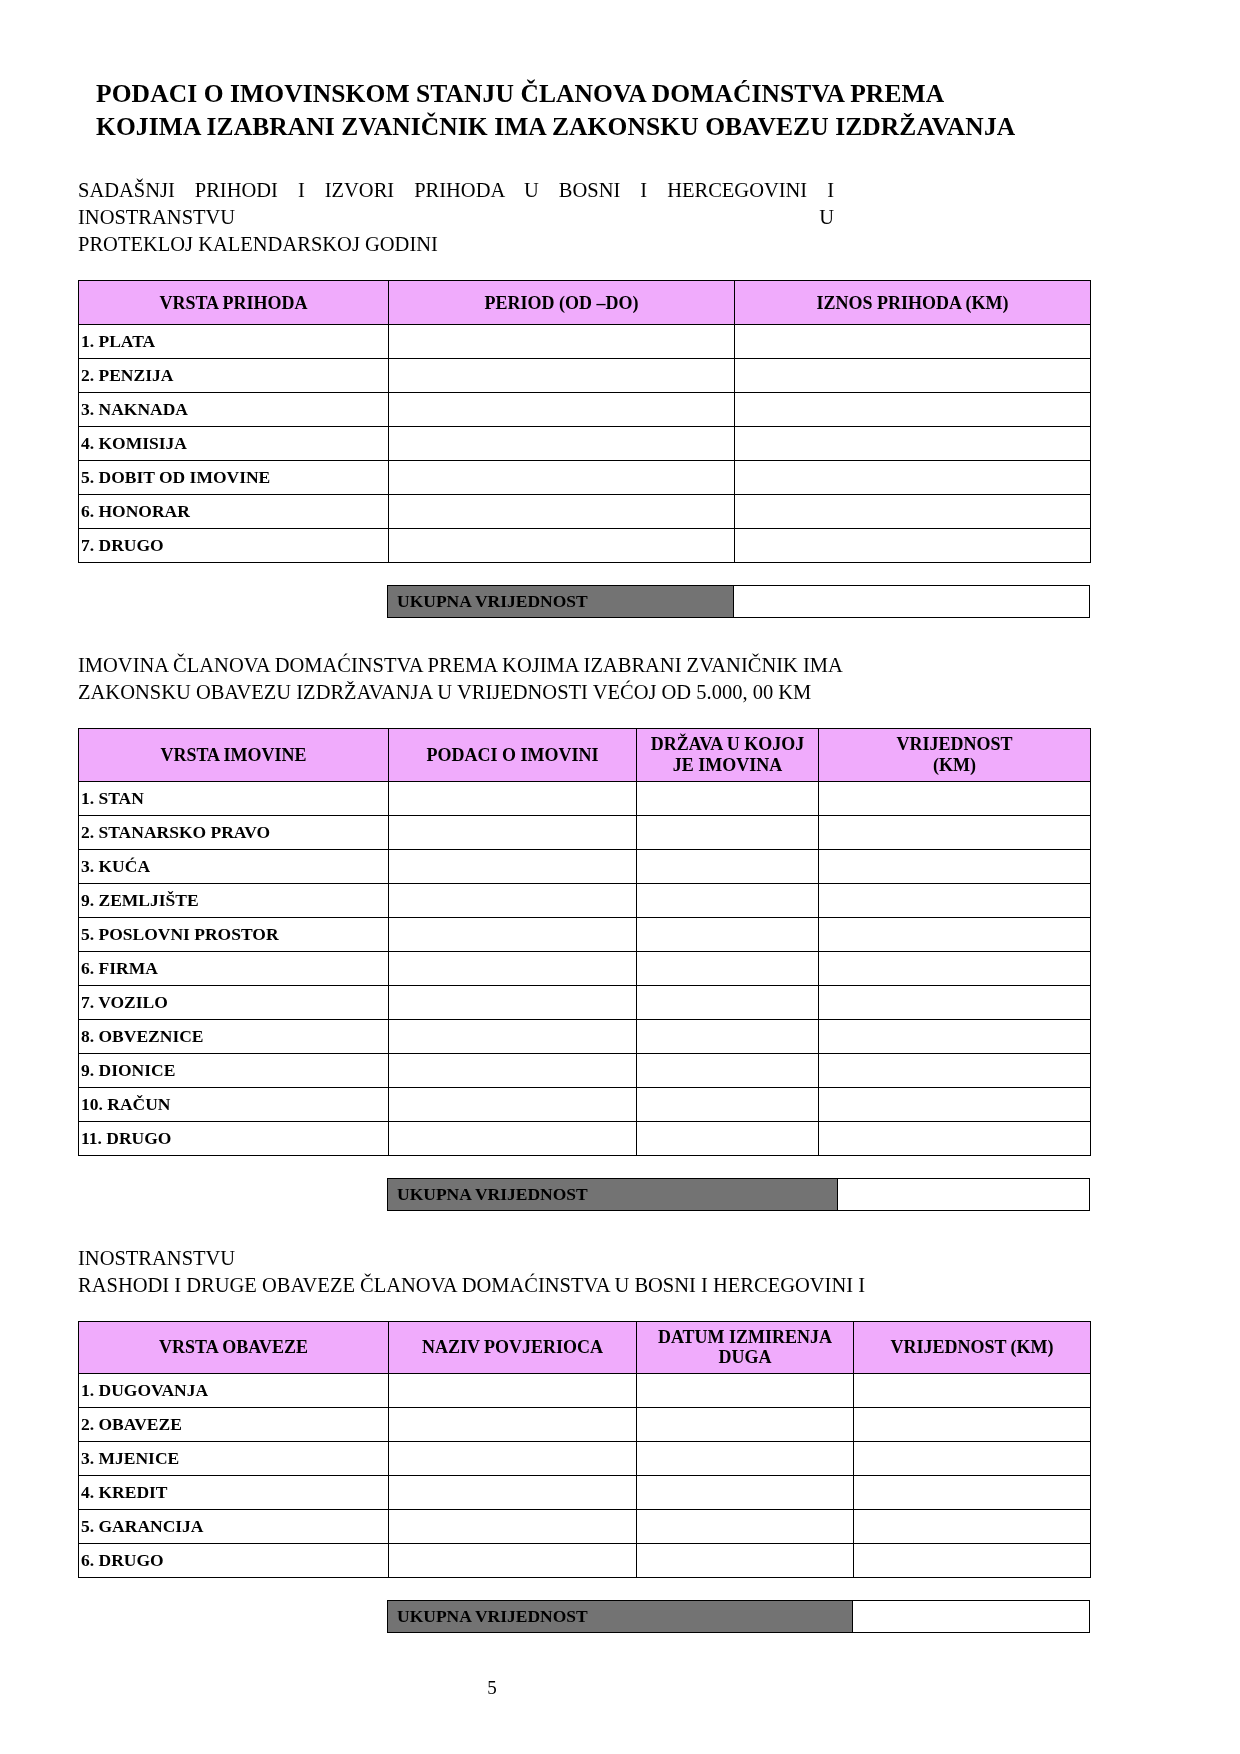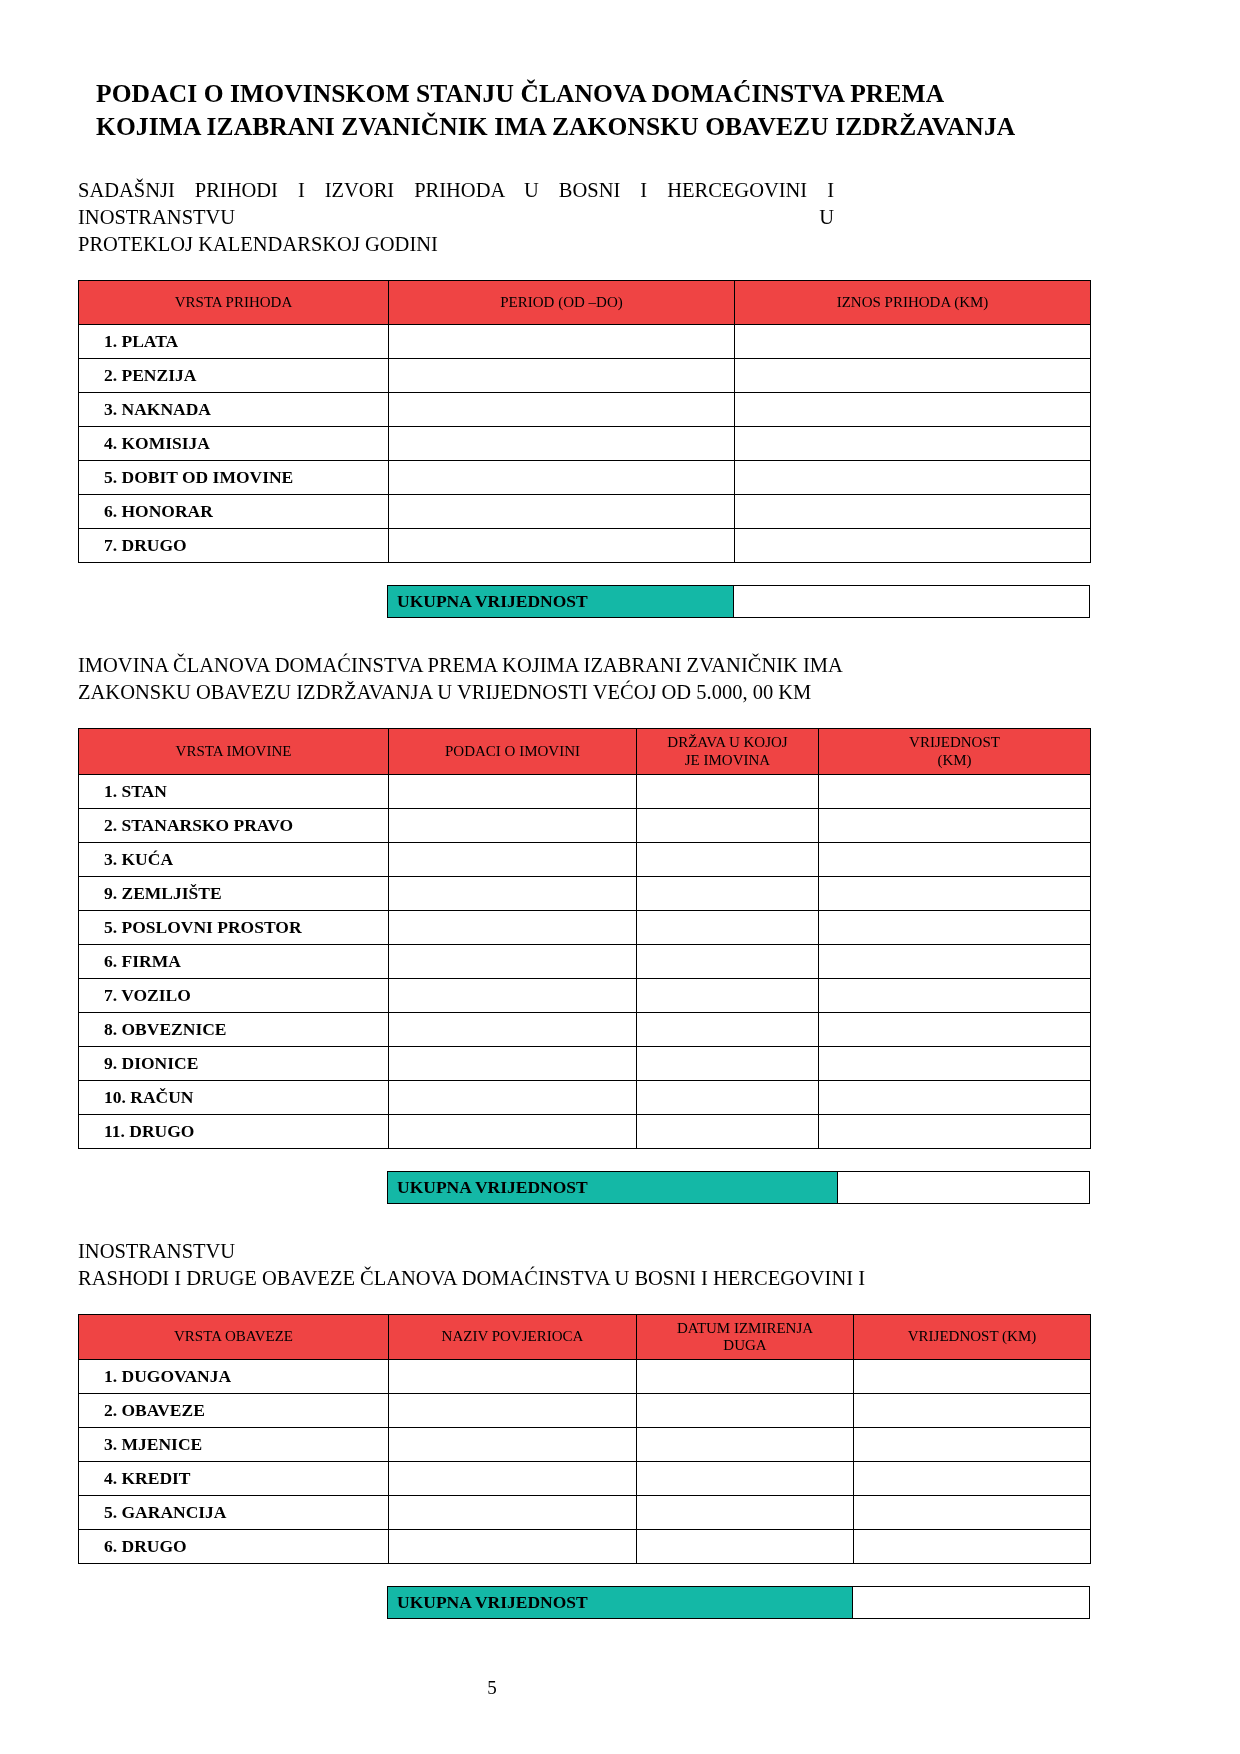--- a/index.html
+++ b/index.html
@@ -66,30 +66,30 @@
     font-weight: bold;
   }
   table.form-table th,
   table.form-table td {
     border: 1.6px solid #000000;
     padding: 0;
     height: 33px;
     vertical-align: middle;
   }
   table.form-table thead th {
-    background: #ef4444;
+    background: #f0abfc;
     text-align: center;
-    font-weight: normal;
-    font-size: 15px;
+    font-weight: bold;
+    font-size: 18px;
     line-height: 1.14;
     padding: 5px 4px;
   }
   table.form-table tbody td.lbl {
     text-align: left;
-    padding-left: 25px;
+    padding-left: 2px;
     padding-right: 4px;
     font-size: 17.5px;
   }
   table.form-table tbody td.blank {
     background: #ffffff;
   }
   
   .total-wrap {
     width: 1012px;
     display: flex;
@@ -102,21 +102,21 @@
     font-size: 17.5px;
     font-weight: bold;
   }
   table.total-table td {
     border: 1.6px solid #000000;
     height: 31px;
     padding: 0;
     vertical-align: middle;
   }
   table.total-table td.tl-label {
-    background: #14b8a6;
+    background: #737373;
     text-align: left;
     padding-left: 9px;
   }
   table.total-table td.tl-value {
     background: #ffffff;
   }
   
   .page-number {
     position: absolute;
     left: 0;

